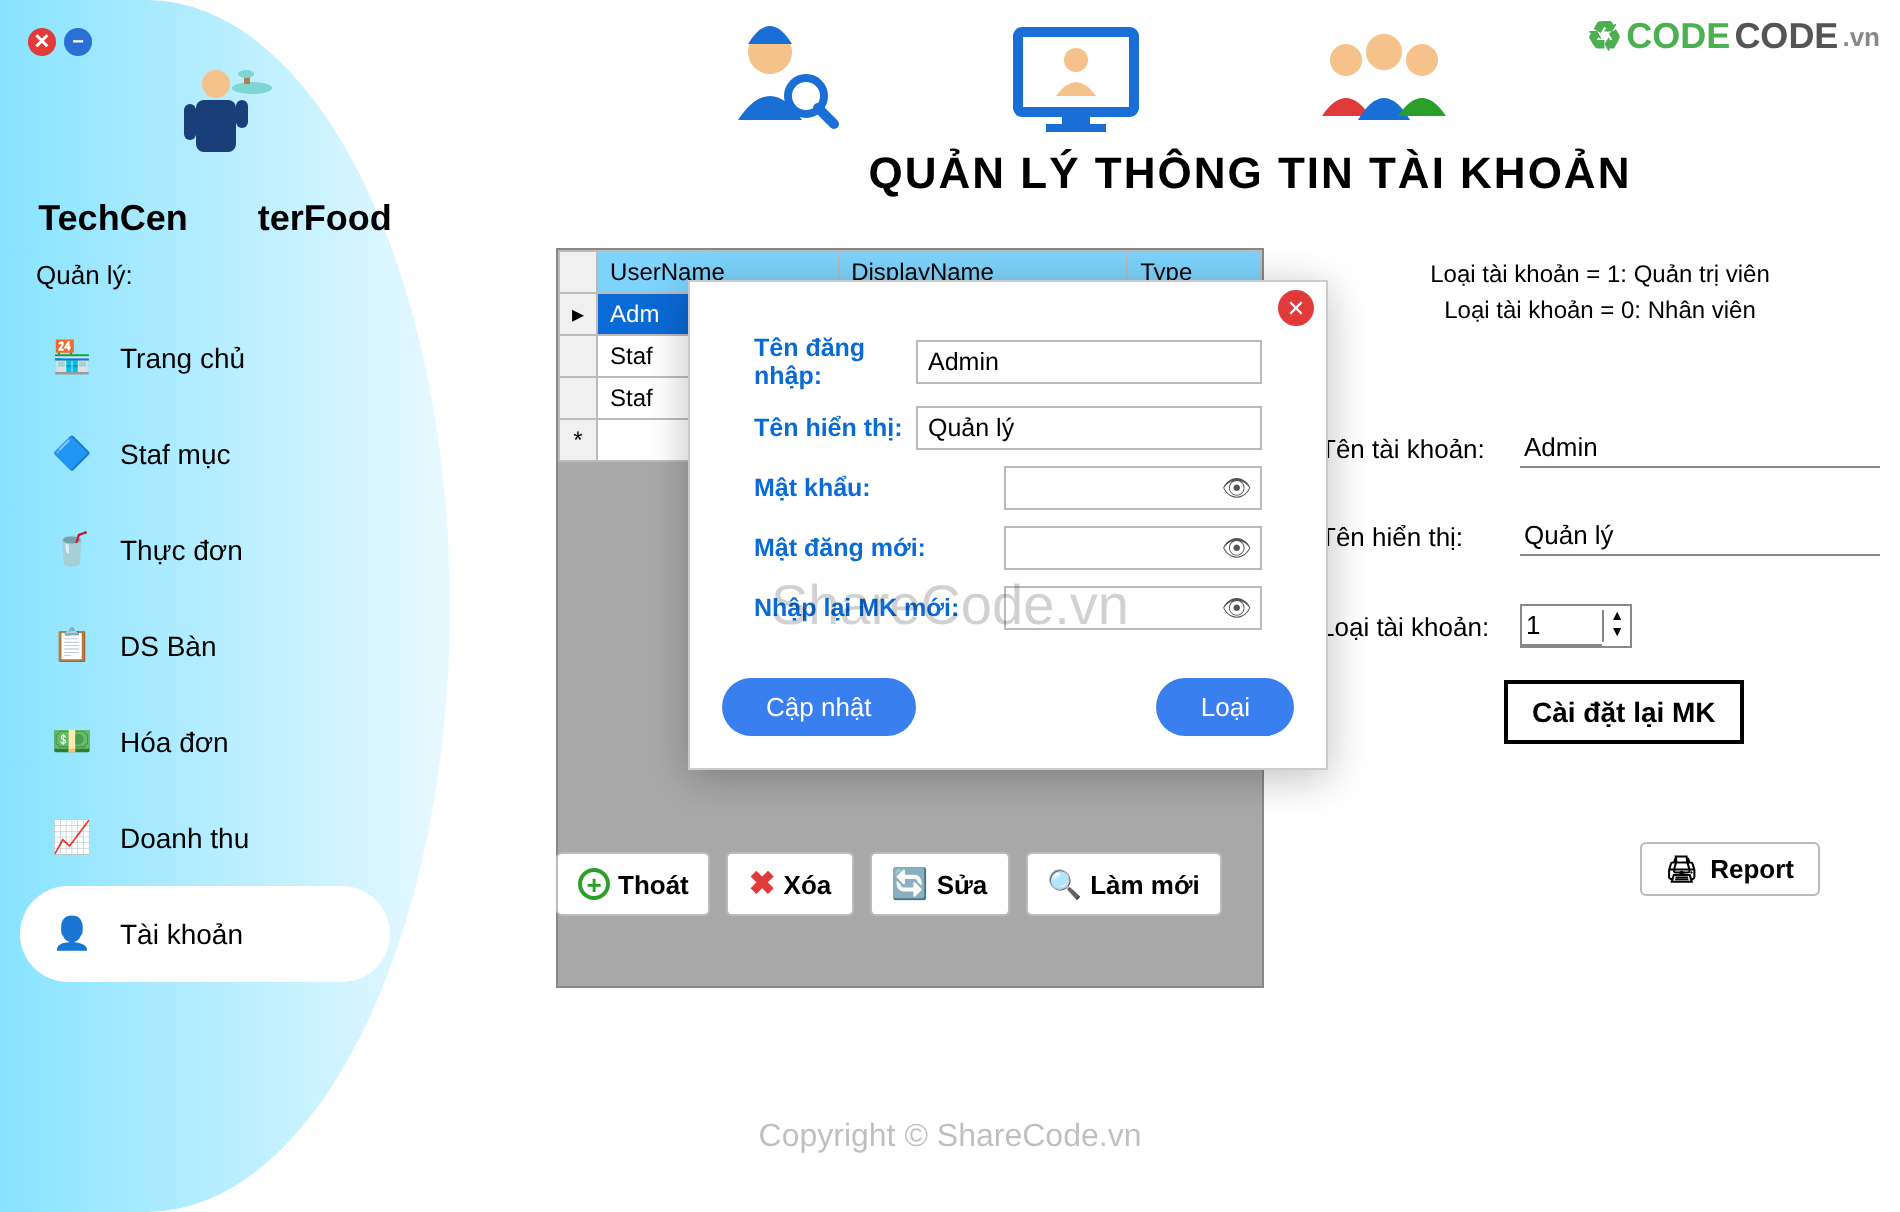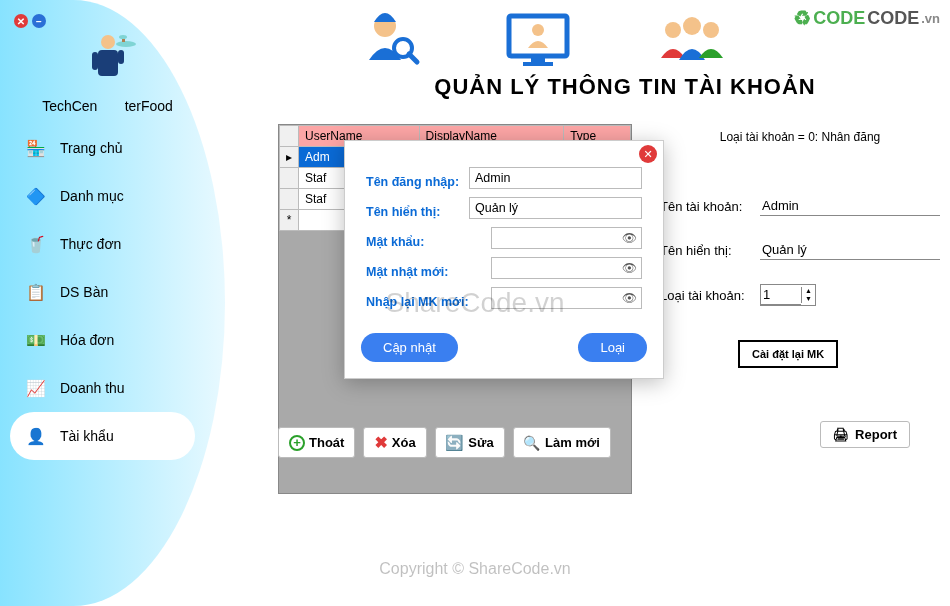--- a/index.html
+++ b/index.html
@@ -11,56 +11,56 @@
 .watermark-logo { position: absolute; top: 6px; right: 10px; font-weight: bold; font-size: 18px; color: #4caf50; display: flex; align-items: center; gap: 2px; }
 .watermark-logo .share { color: #4caf50; }
 .watermark-logo .code { color: #555; }
 .watermark-logo .vn { color: #888; font-size: 13px; }
 .watermark-center { position: absolute; top: 50%; left: 50%; transform: translate(-50%,-50%); color: rgba(0,0,0,0.18); font-size: 28px; pointer-events: none; z-index: 60; }
 .watermark-bottom { position: absolute; bottom: 28px; left: 50%; transform: translateX(-50%); color: rgba(0,0,0,0.25); font-size: 16px; pointer-events: none; z-index: 60; }
 
 .sidebar { position: absolute; left: -20px; top: 0; width: 245px; height: 606px; background: linear-gradient(90deg, #7fe1ff 0%, #e8f9ff 100%); border-radius: 0 300px 300px 0 / 0 600px 600px 0; padding: 30px 0 0 30px; }
 .logo-area { text-align: center; margin-right: 20px; margin-bottom: 10px; }
 .waiter { display: inline-block; width: 60px; height: 60px; position: relative; }
-.brand { font-size: 14px; font-weight: normal; margin-top: 4px; }
+.brand { font-size: 18px; font-weight: bold; margin-top: 4px; }
 .manage-label { font-size: 13px; margin: 8px 0 10px 8px; }
 .nav-item { display: flex; align-items: center; gap: 14px; padding: 14px 0 14px 16px; font-size: 14px; cursor: pointer; border-radius: 30px 0 0 30px; }
 .nav-item.active { background: #fff; border-radius: 30px; margin-right: 30px; }
 .nav-icon { width: 20px; height: 20px; display: inline-flex; align-items: center; justify-content: center; font-size: 16px; }
 
 .main { position: absolute; left: 260px; top: 0; right: 0; height: 482px; }
 .header-icons { display: flex; justify-content: space-around; align-items: flex-end; margin: 8px 180px 0 60px; }
 .header-icons svg { }
 .page-title { text-align: center; font-size: 22px; font-weight: bold; letter-spacing: 1px; margin: 6px 0 10px 40px; }
 
 .grid-area { position: absolute; left: 18px; top: 124px; width: 354px; height: 370px; background: #a9a9a9; border: 1px solid #888; }
 .grid-table { background: #fff; width: 100%; border-collapse: collapse; font-size: 12px; }
 .grid-table th, .grid-table td { border: 1px solid #bbb; padding: 3px 6px; height: 20px; text-align: left; }
-.grid-table th { background: #fca5a5; font-weight: normal; }
+.grid-table th { background: #7dd3fc; font-weight: normal; }
 .grid-table .rowhead { width: 18px; background: #f0f0f0; text-align: center; }
 .grid-table td.sel { background: #0a6ad6; color: #fff; }
 
 .right-panel { position: absolute; left: 400px; top: 130px; width: 280px; font-size: 13px; }
 .info-text { text-align: center; font-size: 12px; margin-bottom: 4px; }
 .field-row { display: flex; align-items: center; margin: 24px 0; }
 .field-row label { width: 100px; }
 .field-row input[type=text] { flex: 1; border: none; border-bottom: 1px solid #888; font-size: 13px; padding: 2px; outline: none; }
 .num-wrap { display: flex; align-items: center; border: 1px solid #888; width: 56px; }
 .num-wrap input { width: 36px; border: none; text-align: left; padding: 2px 4px; font-size: 13px; outline: none; }
 .num-btns { display: flex; flex-direction: column; border-left: 1px solid #888; }
 .num-btns span { font-size: 7px; padding: 0 3px; line-height: 8px; cursor: pointer; }
-.reset-btn { position: absolute; top: 340px; left: 478px; padding: 6px 12px; background: #fff; border: 2px solid #000; font-weight: bold; font-size: 11px; cursor: pointer; }
+.reset-btn { position: absolute; top: 340px; left: 492px; padding: 6px 12px; background: #fff; border: 2px solid #000; font-weight: bold; font-size: 14px; cursor: pointer; }
 
 .action-bar { position: absolute; left: 18px; bottom: 24px; display: flex; gap: 8px; }
 .action-btn { display: flex; align-items: center; gap: 4px; background: #fff; border: 1px solid #bbb; border-radius: 3px; padding: 5px 10px; font-size: 13px; font-weight: bold; cursor: pointer; }
 .report-btn { position: absolute; right: 40px; bottom: 34px; display: flex; align-items: center; gap: 6px; background: #fff; border: 1px solid #bbb; border-radius: 3px; padding: 5px 12px; font-size: 13px; font-weight: bold; cursor: pointer; }
 
 .modal { position: absolute; left: 84px; top: 140px; width: 320px; background: #fff; border: 1px solid #ccc; box-shadow: 0 4px 20px rgba(0,0,0,0.25); z-index: 50; padding: 18px 16px 16px; }
 .modal-close { position: absolute; top: 4px; right: 6px; width: 18px; height: 18px; background: #e03a3a; border-radius: 50%; color: #fff; display: flex; align-items: center; justify-content: center; font-size: 11px; cursor: pointer; }
-.modal-row { display: flex; align-items: flex-end; margin: 8px 5px; }
+.modal-row { display: flex; align-items: center; margin: 8px 16px; }
 .modal-row label { width: 125px; color: #0a6ad6; font-weight: bold; font-size: 12.5px; }
 .modal-row input { flex: 1; border: 1px solid #bbb; padding: 3px 5px; font-size: 12.5px; outline: none; }
 .pw-wrap { position: relative; flex: 1; }
 .pw-wrap input { width: 100%; padding-right: 24px; }
 .eye { position: absolute; right: 5px; top: 50%; transform: translateY(-50%); font-size: 12px; color: #555; cursor: pointer; }
 .modal-btns { display: flex; justify-content: space-between; gap: 30px; margin-top: 24px; }
 .modal-btns button { background: #3a7ff0; color: #fff; border: none; border-radius: 16px; padding: 7px 22px; font-size: 13px; cursor: pointer; }
 </style>
 </head>
 <body>
@@ -89,47 +89,48 @@
           <rect x="20" y="20" width="20" height="26" rx="4" fill="#1a3e78"></rect>
           <rect x="14" y="22" width="6" height="18" rx="3" fill="#1a3e78"></rect>
           <rect x="40" y="20" width="6" height="14" rx="3" fill="#1a3e78"></rect>
           <ellipse cx="48" cy="14" rx="10" ry="3" fill="#7fd4d4"></ellipse>
           <rect x="44" y="8" width="3" height="4" fill="#b08050"></rect>
           <ellipse cx="45" cy="7" rx="4" ry="2" fill="#7fd4d4"></ellipse>
         </svg>
     </span>
     <div class="brand"><span>TechCen</span>&nbsp;&nbsp;&nbsp;&nbsp;&nbsp;&nbsp;&nbsp;<span>terFood</span></div>
   </div>
+  <div class="manage-label">Quản lý:</div>
   <div class="nav-item">
       <span class="nav-icon">🏪</span>
       <span>Trang chủ</span>
     </div>
   <div class="nav-item">
       <span class="nav-icon">🔷</span>
-      <span>Danh mục</span>
+      <span>Staf mục</span>
     </div>
   <div class="nav-item">
       <span class="nav-icon">🥤</span>
       <span>Thực đơn</span>
     </div>
   <div class="nav-item">
       <span class="nav-icon">📋</span>
       <span>DS Bàn</span>
     </div>
   <div class="nav-item">
       <span class="nav-icon">💵</span>
       <span>Hóa đơn</span>
     </div>
   <div class="nav-item">
       <span class="nav-icon">📈</span>
       <span>Doanh thu</span>
     </div>
   <div class="nav-item active">
       <span class="nav-icon">👤</span>
-      <span>Tài khẩu</span>
+      <span>Tài khoản</span>
     </div>
 </div>
 
 <div class="main">
   <div class="header-icons">
     <svg width="60" height="60">
         <circle cx="24" cy="18" r="11" fill="#f4c28a"></circle>
         <path d="M24 8 a11 11 0 0 1 0 22 z" fill="none"></path>
         <path d="M13 14 q11 -18 22 0" fill="#1a6fd6"></path>
         <path d="M8 52 q16 -24 32 0 z" fill="#1a6fd6"></path>
@@ -185,21 +186,22 @@
             <td class="rowhead">*</td>
             <td></td>
             <td></td>
             <td></td>
           </tr>
     </tbody>
       </table>
   </div>
 
   <div class="right-panel">
-    <div class="info-text">Loại tài khoản = 0: Nhân đăng</div>
+    <div class="info-text">Loại tài khoản = 1: Quản trị viên</div>
+    <div class="info-text">Loại tài khoản = 0: Nhân viên</div>
     <div style="height:24px"></div>
     <div class="field-row">
       <label>Tên tài khoản:</label>
       <input type="text" value="Admin" style="">
     </div>
     <div class="field-row">
       <label>Tên hiển thị:</label>
       <input type="text" value="Quản lý" style="">
     </div>
     <div class="field-row">
@@ -248,21 +250,21 @@
     </div>
     <div class="modal-row">
       <label>Tên hiển thị:</label>
       <input type="text" value="Quản lý" style="">
     </div>
     <div class="modal-row">
       <label>Mật khẩu:</label>
       <div class="pw-wrap"><input type="password" style=""><span class="eye">👁</span></div>
     </div>
     <div class="modal-row">
-      <label>Mật nhật mới:</label>
+      <label>Mật đăng mới:</label>
       <div class="pw-wrap"><input type="password" style=""><span class="eye">👁</span></div>
     </div>
     <div class="modal-row">
       <label>Nhập lại MK mới:</label>
       <div class="pw-wrap"><input type="password" style=""><span class="eye">👁</span></div>
     </div>
     <div class="modal-btns">
       <button>Cập nhật</button>
       <button>Loại</button>
     </div>

